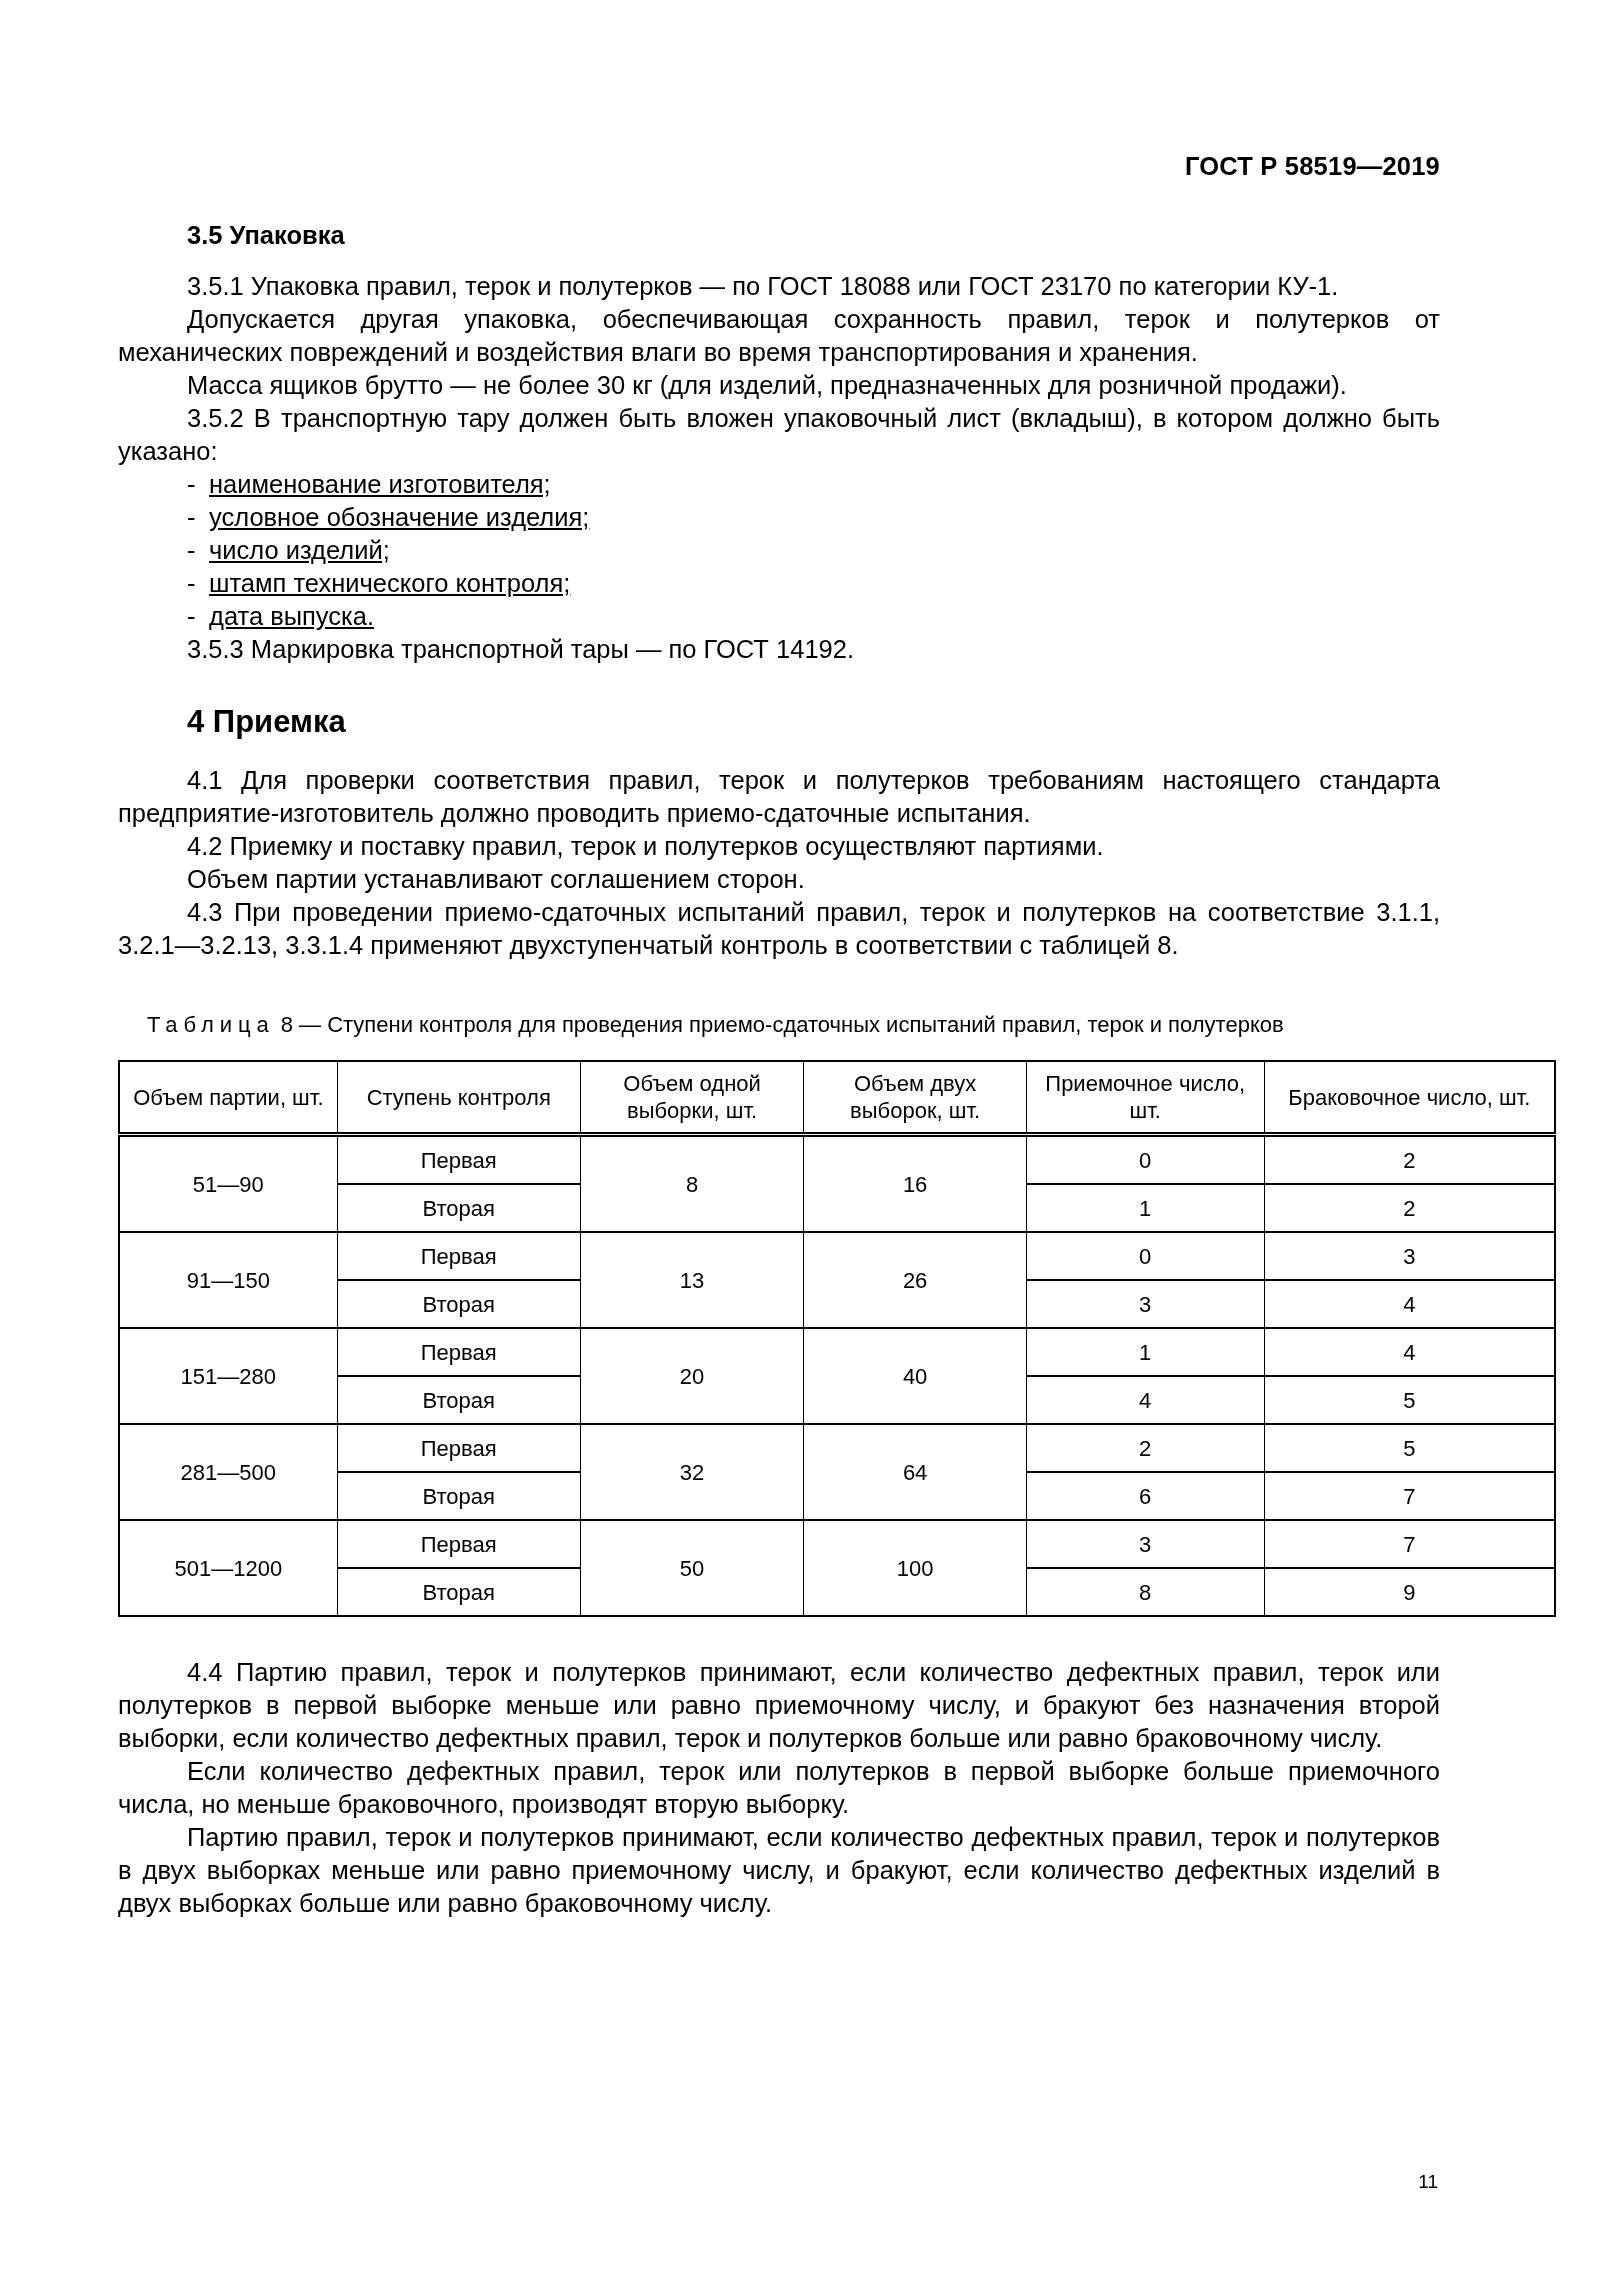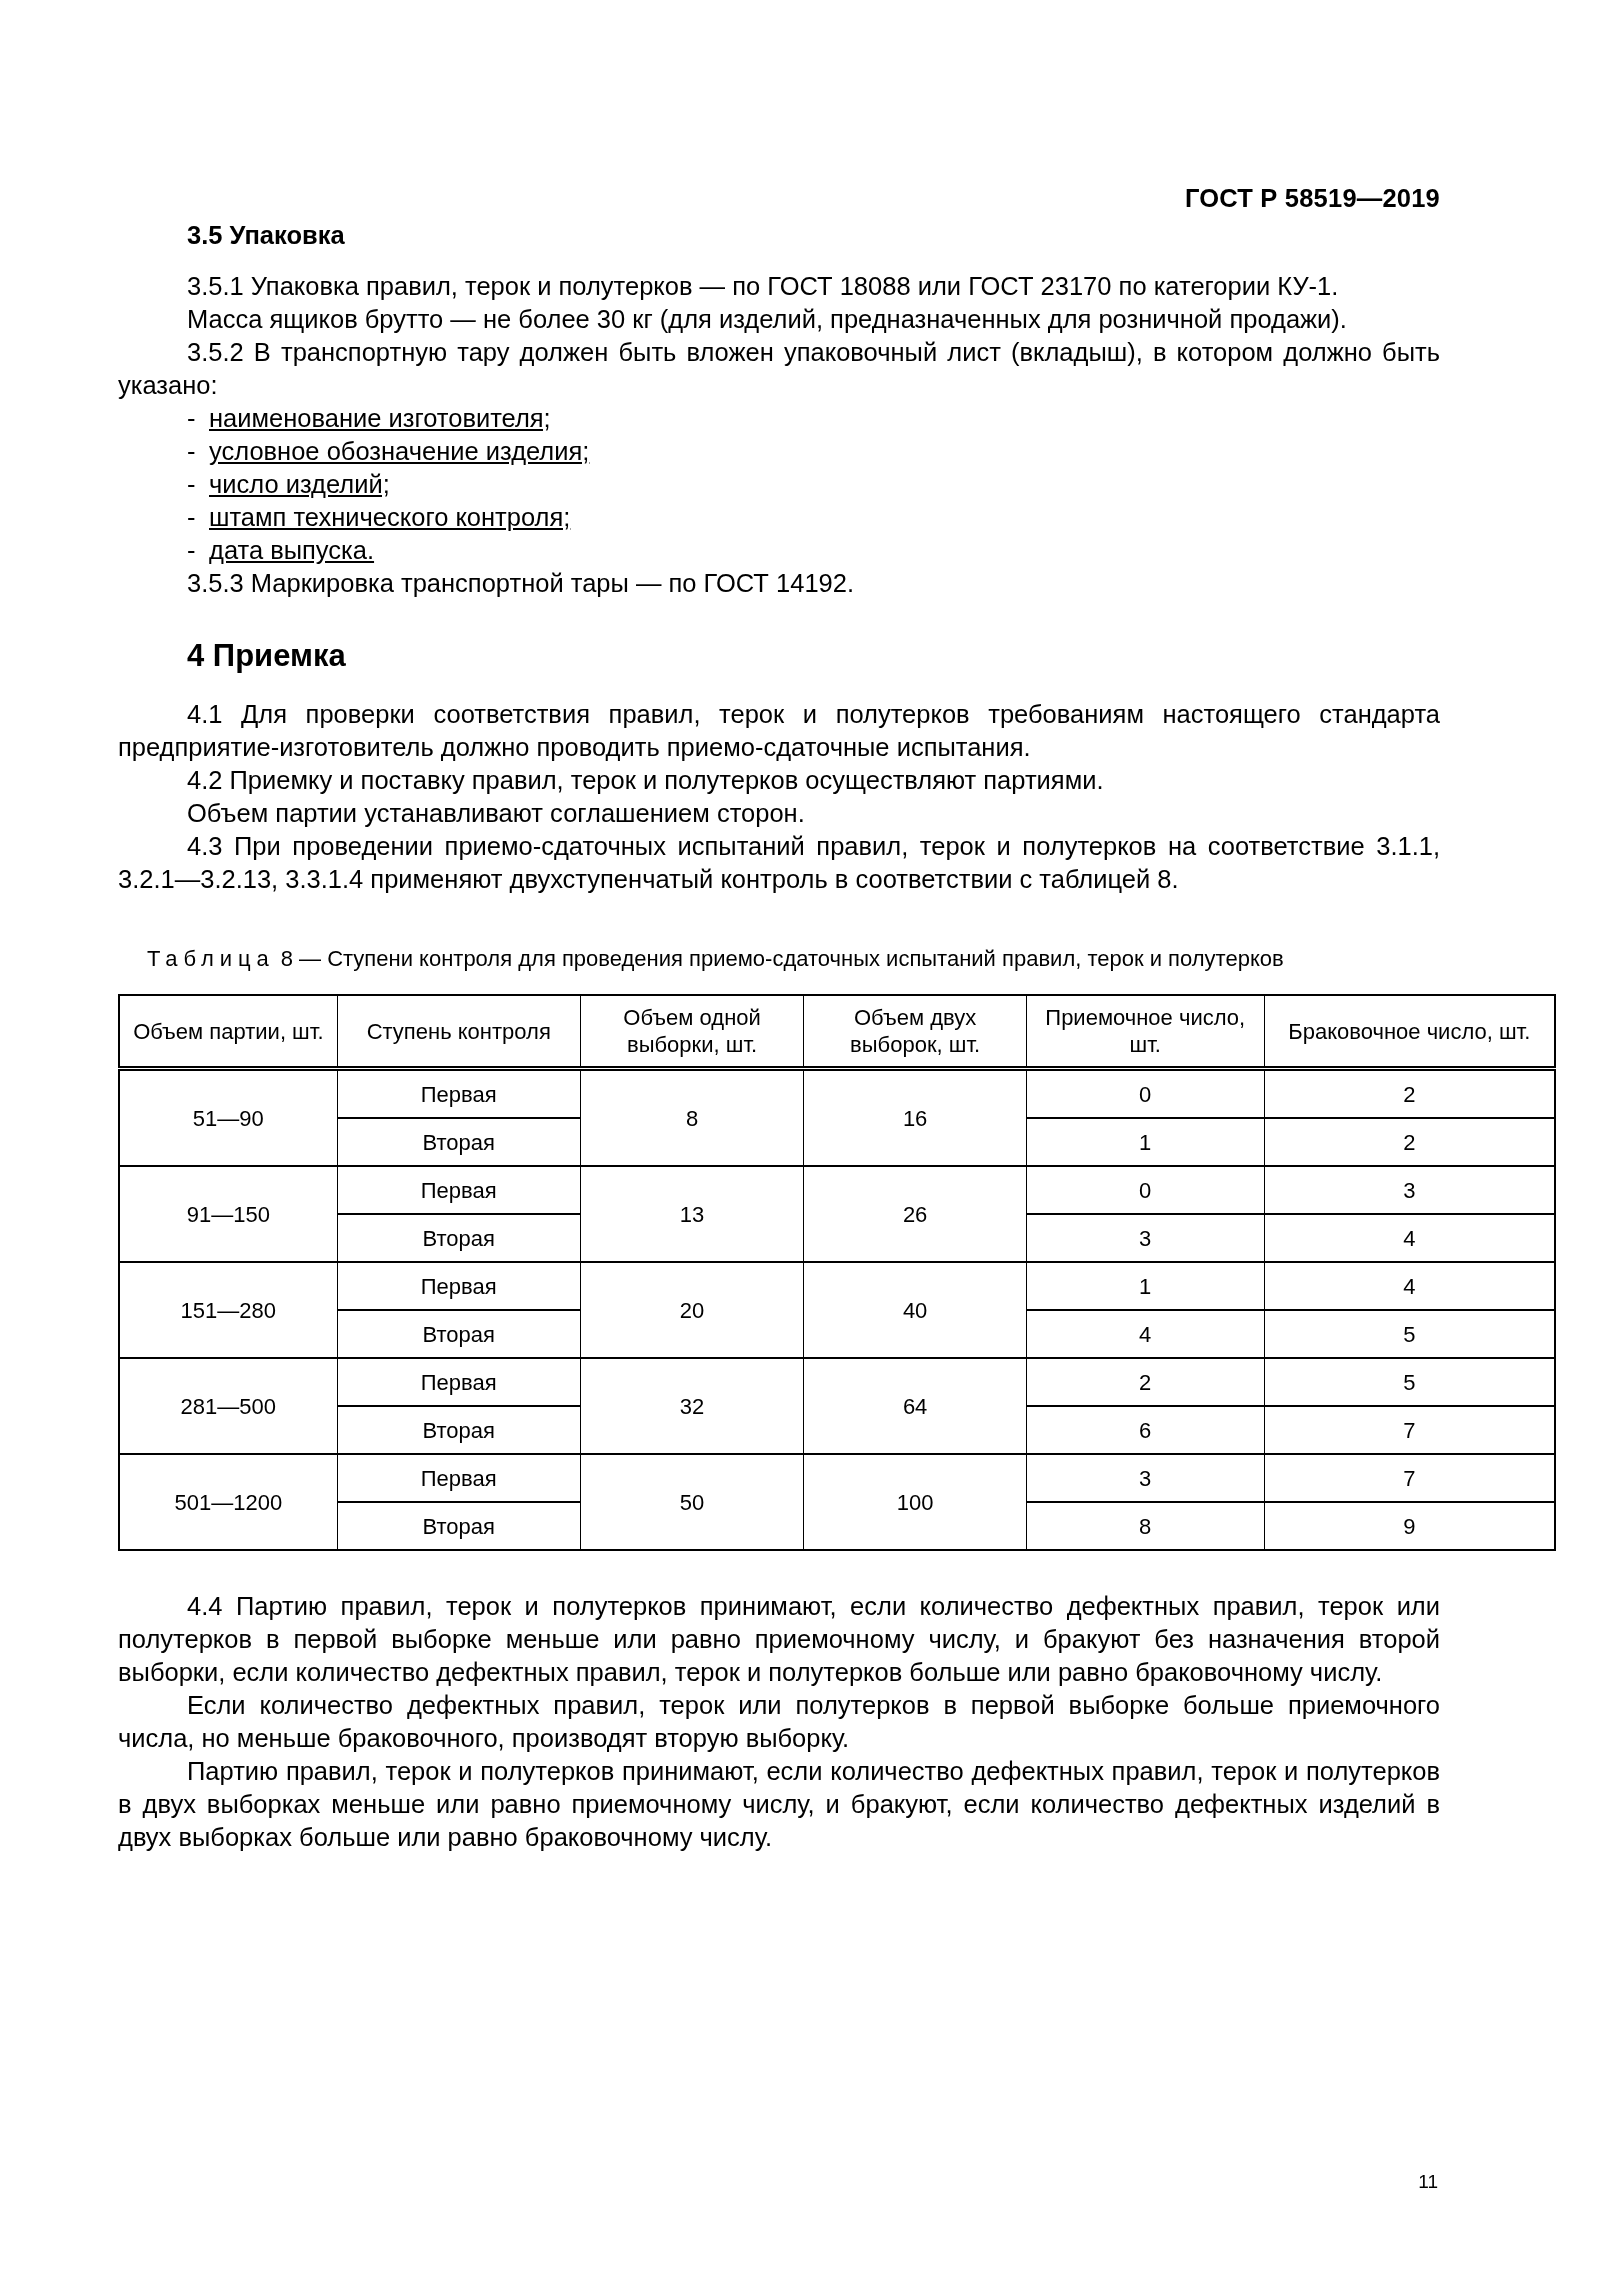--- a/index.html
+++ b/index.html
@@ -2,21 +2,21 @@
 <html style="font-size:10.5px"><head>
 <meta charset="utf-8">
 <style>
   html, body { margin: 0; padding: 0; background: #ffffff; }
   body {
     width: 1623px; height: 2295px; position: relative; overflow: hidden;
     font-family: "Liberation Sans", sans-serif; color: #000000;
   }
   .page-header {
     position: absolute; top: 152px; right: 183px;
-    font-weight: bold; font-size: 25.5px; letter-spacing: 0.2px; margin-top: 32px;
+    font-weight: bold; font-size: 25.5px; letter-spacing: 0.2px;
   }
   .content {
     position: absolute; left: 118px; top: 219px; width: 1322px;
     font-size: 25.5px; line-height: 33px;
   }
   .p { text-indent: 69px; text-align: justify; margin: 0; }
   .subsection-title {
     font-weight: bold; font-size: 25.5px; margin: 0 0 17.7px 0; padding-left: 69px;
   }
   .section-title {
@@ -48,20 +48,21 @@
 </style>
 </head>
 <body>
 
 <div class="page-header">ГОСТ Р 58519—2019</div>
 
 <div class="content">
 
   <div class="subsection-title">3.5 Упаковка</div>
   <p class="p">3.5.1 Упаковка правил, терок и полутерков — по ГОСТ 18088 или ГОСТ 23170 по категории КУ-1.</p>
+  <p class="p">Допускается другая упаковка, обеспечивающая сохранность правил, терок и полутерков от механических повреждений и воздействия влаги во время транспортирования и хранения.</p>
   <p class="p">Масса ящиков брутто — не более 30 кг (для изделий, предназначенных для розничной продажи).</p>
   <p class="p">3.5.2 В транспортную тару должен быть вложен упаковочный лист (вкладыш), в котором должно быть указано:</p>
   <ul class="list">
     <li><span class="dash">-</span><span>наименование изготовителя;</span></li>
     <li><span class="dash">-</span><span>условное обозначение изделия;</span></li>
     <li><span class="dash">-</span><span>число изделий;</span></li>
     <li><span class="dash">-</span><span>штамп технического контроля;</span></li>
     <li><span class="dash">-</span><span>дата выпуска.</span></li>
   </ul>
   <p class="p">3.5.3 Маркировка транспортной тары — по ГОСТ 14192.</p>

